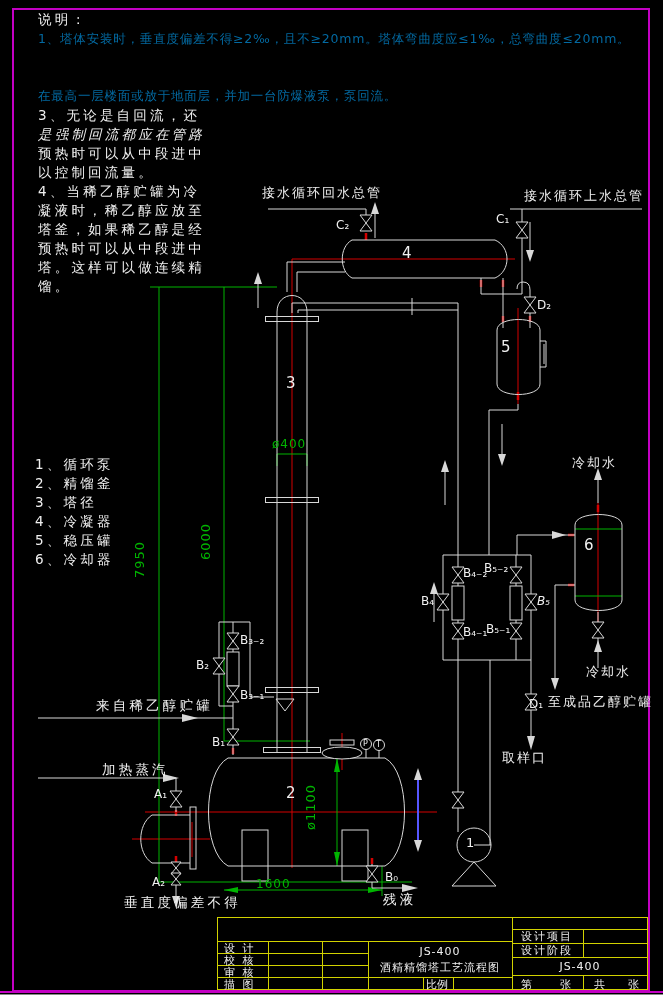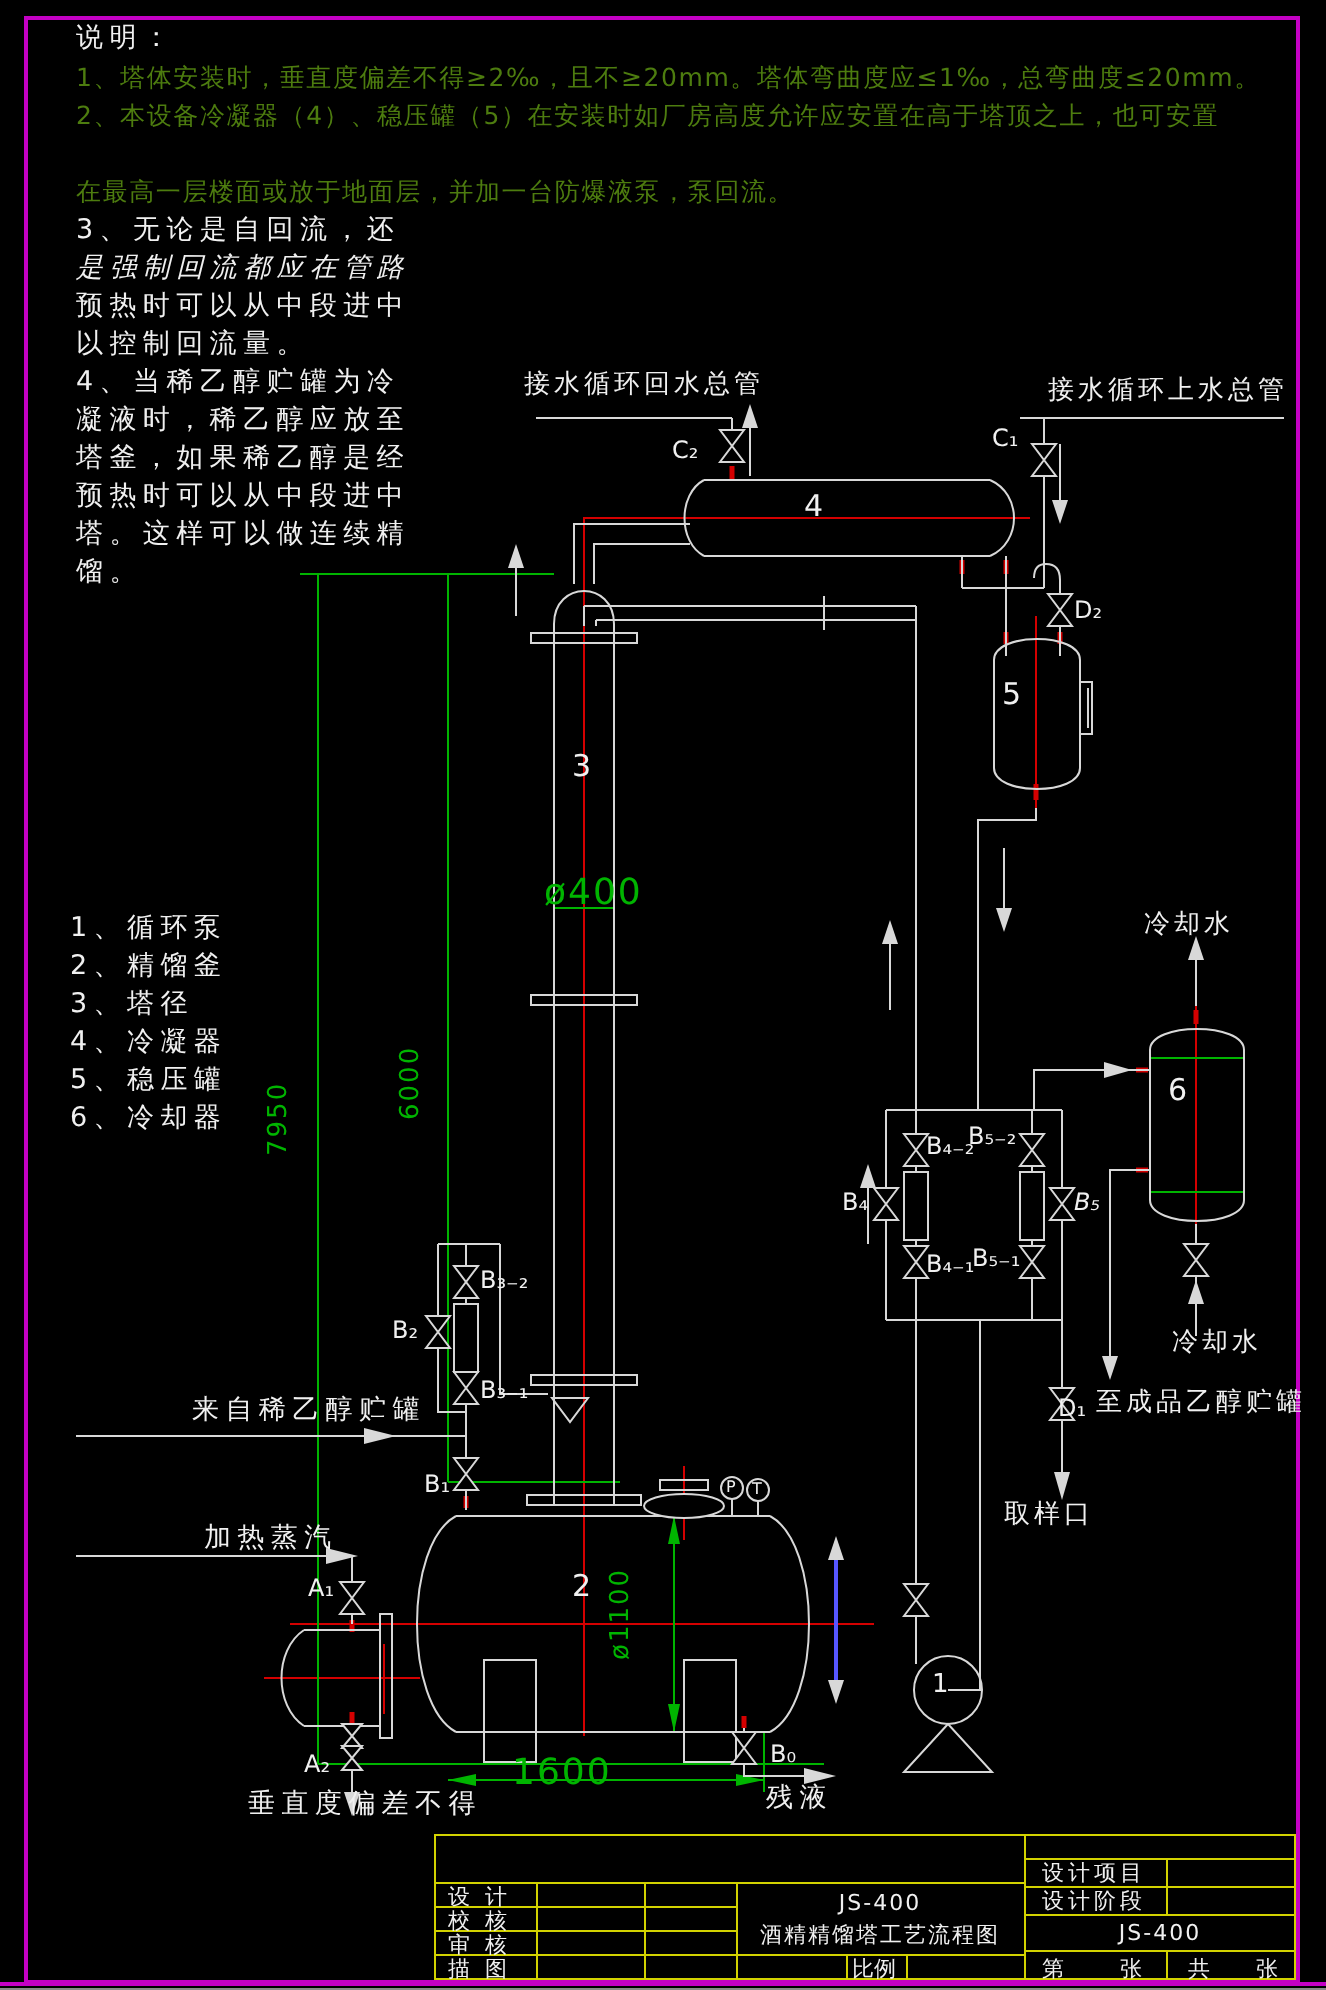--- a/index.html
+++ b/index.html
@@ -1,24 +1,24 @@
 <!DOCTYPE html>
 <html><head>
 <meta charset="utf-8">
 <style>
   html,body{margin:0;padding:0;background:#000;}
   .page{position:relative;width:663px;height:995px;background:#000;overflow:hidden;
         font-family:"DejaVu Sans",sans-serif;color:#f0f0f0;}
   .page svg{position:absolute;left:0;top:0;}
   .lbl{position:absolute;white-space:nowrap;color:#f0f0f0;font-size:13px;letter-spacing:2px;line-height:1;}
-  .note{position:absolute;white-space:nowrap;color:#4d7c0f;font-size:12.5px;letter-spacing:0.8px;line-height:1;}
+  .note{position:absolute;white-space:nowrap;color:#0369a1;font-size:12.5px;letter-spacing:0.8px;line-height:1;}
   .noten{position:absolute;white-space:nowrap;color:#f0f0f0;font-size:13.5px;letter-spacing:3.2px;line-height:1;}
   .eq{position:absolute;color:#f0f0f0;font-size:15px;line-height:1;}
   .vt{position:absolute;color:#f0f0f0;font-size:12px;line-height:1;letter-spacing:0;}
-  .gn{position:absolute;color:#00b400;font-size:18px;line-height:1;letter-spacing:1px;}
+  .gn{position:absolute;color:#00b400;font-size:12px;line-height:1;letter-spacing:1px;}
   .vdim{position:absolute;color:#00b400;font-size:13px;line-height:1;letter-spacing:1px;
         transform:rotate(-90deg);transform-origin:0 0;}
   .gg{position:absolute;color:#f0f0f0;font-size:8px;line-height:1;}
   .tb-line{position:absolute;background:#d2d200;}
   .tbt{position:absolute;color:#f0f0f0;font-size:11px;line-height:1;letter-spacing:2px;white-space:nowrap;}
   .tbc{position:absolute;color:#f0f0f0;font-size:11px;line-height:1;text-align:center;letter-spacing:1px;white-space:nowrap;}
   .frame{position:absolute;left:12px;top:8px;width:634px;height:980px;border:2px solid #c400c4;}
   .botline1{position:absolute;left:0;top:991px;width:663px;height:2px;background:#c400c4;}
   .botline2{position:absolute;left:0;top:994px;width:663px;height:1px;background:#8a8a8a;}
 </style>
@@ -250,21 +250,20 @@
       <path transform="translate(531,602)" d="M-6,-8 L6,-8 L-6,8 L6,8 Z"></path>
       <path transform="translate(516,631)" d="M-6,-8 L6,-8 L-6,8 L6,8 Z"></path>
       <path transform="translate(516,575)" d="M-6,-8 L6,-8 L-6,8 L6,8 Z"></path>
       <path transform="translate(458,800)" d="M-6,-8 L6,-8 L-6,8 L6,8 Z"></path>
       <path transform="translate(598,630)" d="M-6,-8 L6,-8 L-6,8 L6,8 Z"></path>
     </g>
   </svg>
 
   <div class="noten" style="left:38px;top:13px;">说明：</div>
   <div class="note" style="left:38px;top:33px;">1、塔体安装时，垂直度偏差不得≥2‰，且不≥20mm。塔体弯曲度应≤1‰，总弯曲度≤20mm。</div>
-  <div class="note" style="left:38px;top:52px;">2、本设备冷凝器（4）、稳压罐（5）在安装时如厂房高度允许应安置在高于塔顶之上，也可安置</div>
   <div class="note" style="left:38px;top:90px;">在最高一层楼面或放于地面层，并加一台防爆液泵，泵回流。</div>
   <div class="noten" style="left:38px;top:109px;">3、无论是自回流，还</div>
   <div class="noten" style="left:38px;top:128px;font-style:italic;">是强制回流都应在管路</div>
   <div class="noten" style="left:38px;top:147px;">预热时可以从中段进中</div>
   <div class="noten" style="left:38px;top:166px;">以控制回流量。</div>
   <div class="noten" style="left:38px;top:185px;">4、当稀乙醇贮罐为冷</div>
   <div class="noten" style="left:38px;top:204px;">凝液时，稀乙醇应放至</div>
   <div class="noten" style="left:38px;top:223px;">塔釜，如果稀乙醇是经</div>
   <div class="noten" style="left:38px;top:242px;">预热时可以从中段进中</div>
   <div class="noten" style="left:38px;top:261px;">塔。这样可以做连续精</div>

